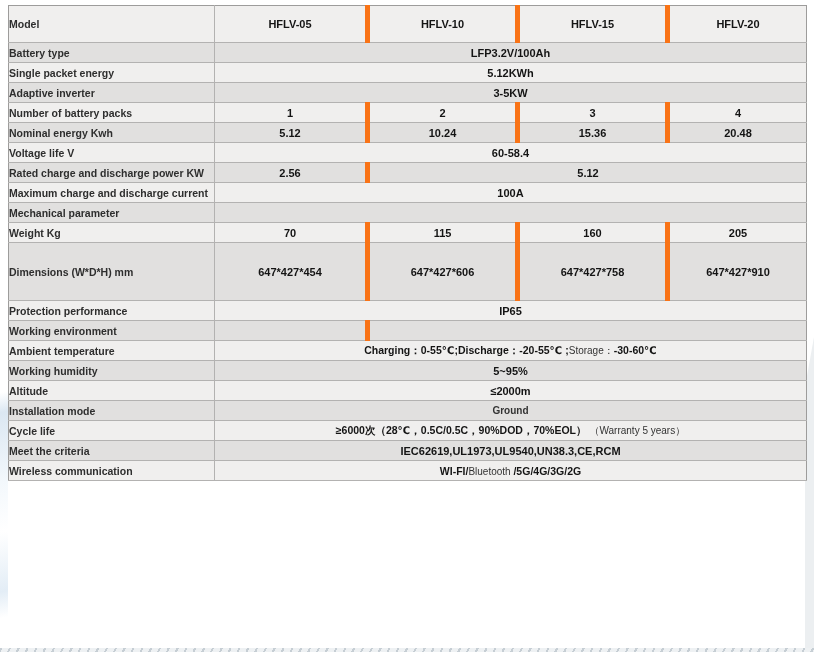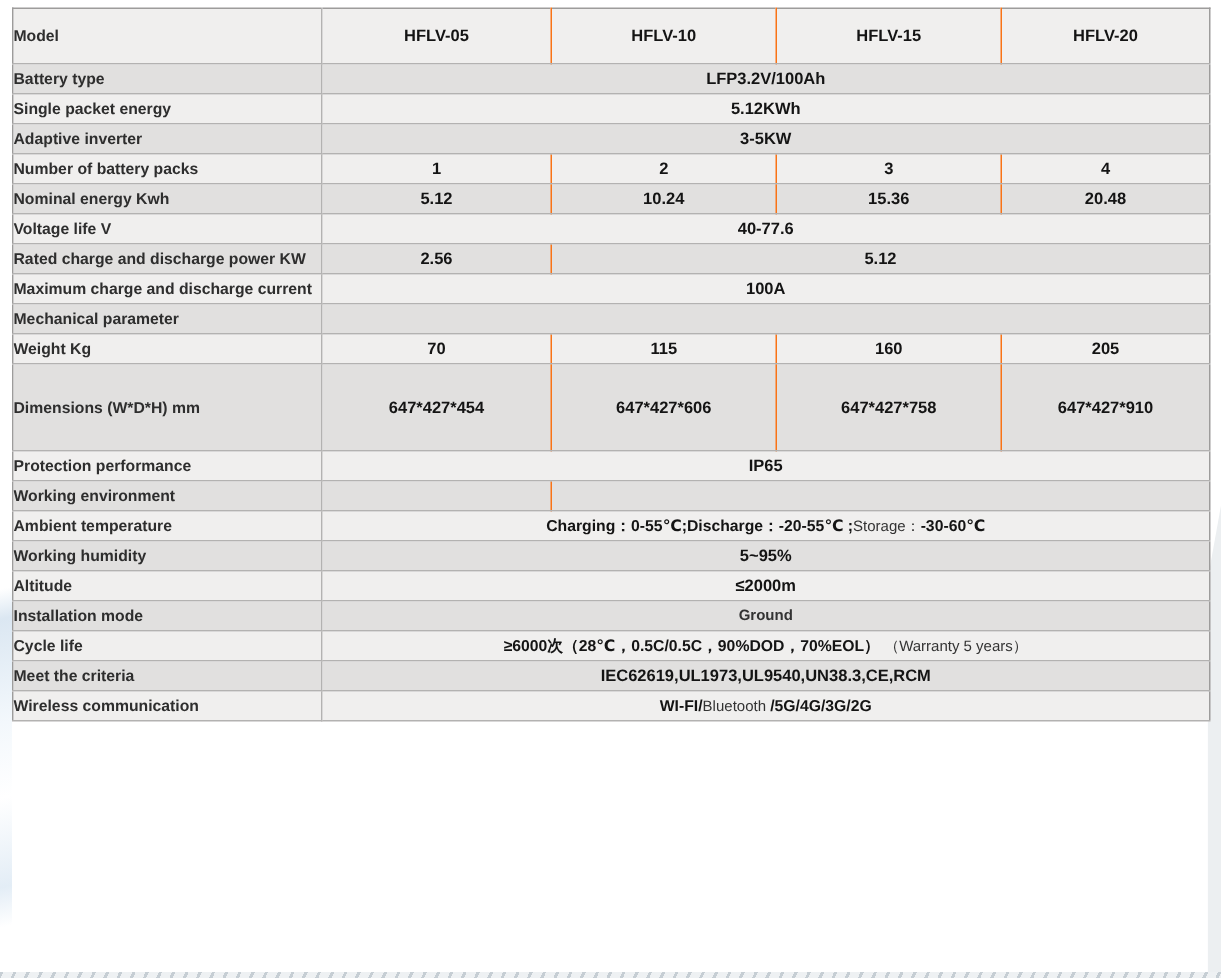--- a/index.html
+++ b/index.html
@@ -52,21 +52,21 @@
     font-weight:600;
     color:#2e2e2e;
     border-right:1px solid #b3b2b1;
     white-space:nowrap;
   }
   td.val{
     text-align:center;
     font-size:11px;
     font-weight:700;
     color:#141414;
-    border-right:1px solid #f97316;
+    border-right:5px solid #f97316;
   }
   td.val.last{border-right:none;}
   td.val span.seg-b{font-weight:700;font-size:10.5px;}
   td.val span.seg-r{font-weight:400;font-size:10px;color:#333;}
   td.val.plain{font-weight:700;font-size:10px;color:#333;}
 </style>
 </head>
 <body>
 
 <div class="page">
@@ -111,21 +111,21 @@
         </tr>
         <tr class="dark">
           <td class="lbl">Nominal energy Kwh</td>
           <td class="val">5.12</td>
           <td class="val">10.24</td>
           <td class="val">15.36</td>
           <td class="val last">20.48</td>
         </tr>
         <tr class="light">
           <td class="lbl">Voltage life V</td>
-          <td class="val last" colspan="4">40-77.6</td>
+          <td class="val last" colspan="4">60-58.4</td>
         </tr>
         <tr class="dark">
           <td class="lbl">Rated charge and discharge power KW</td>
           <td class="val">2.56</td>
           <td class="val last" colspan="3">5.12</td>
         </tr>
         <tr class="light">
           <td class="lbl">Maximum charge and discharge current</td>
           <td class="val last" colspan="4">100A</td>
         </tr>

